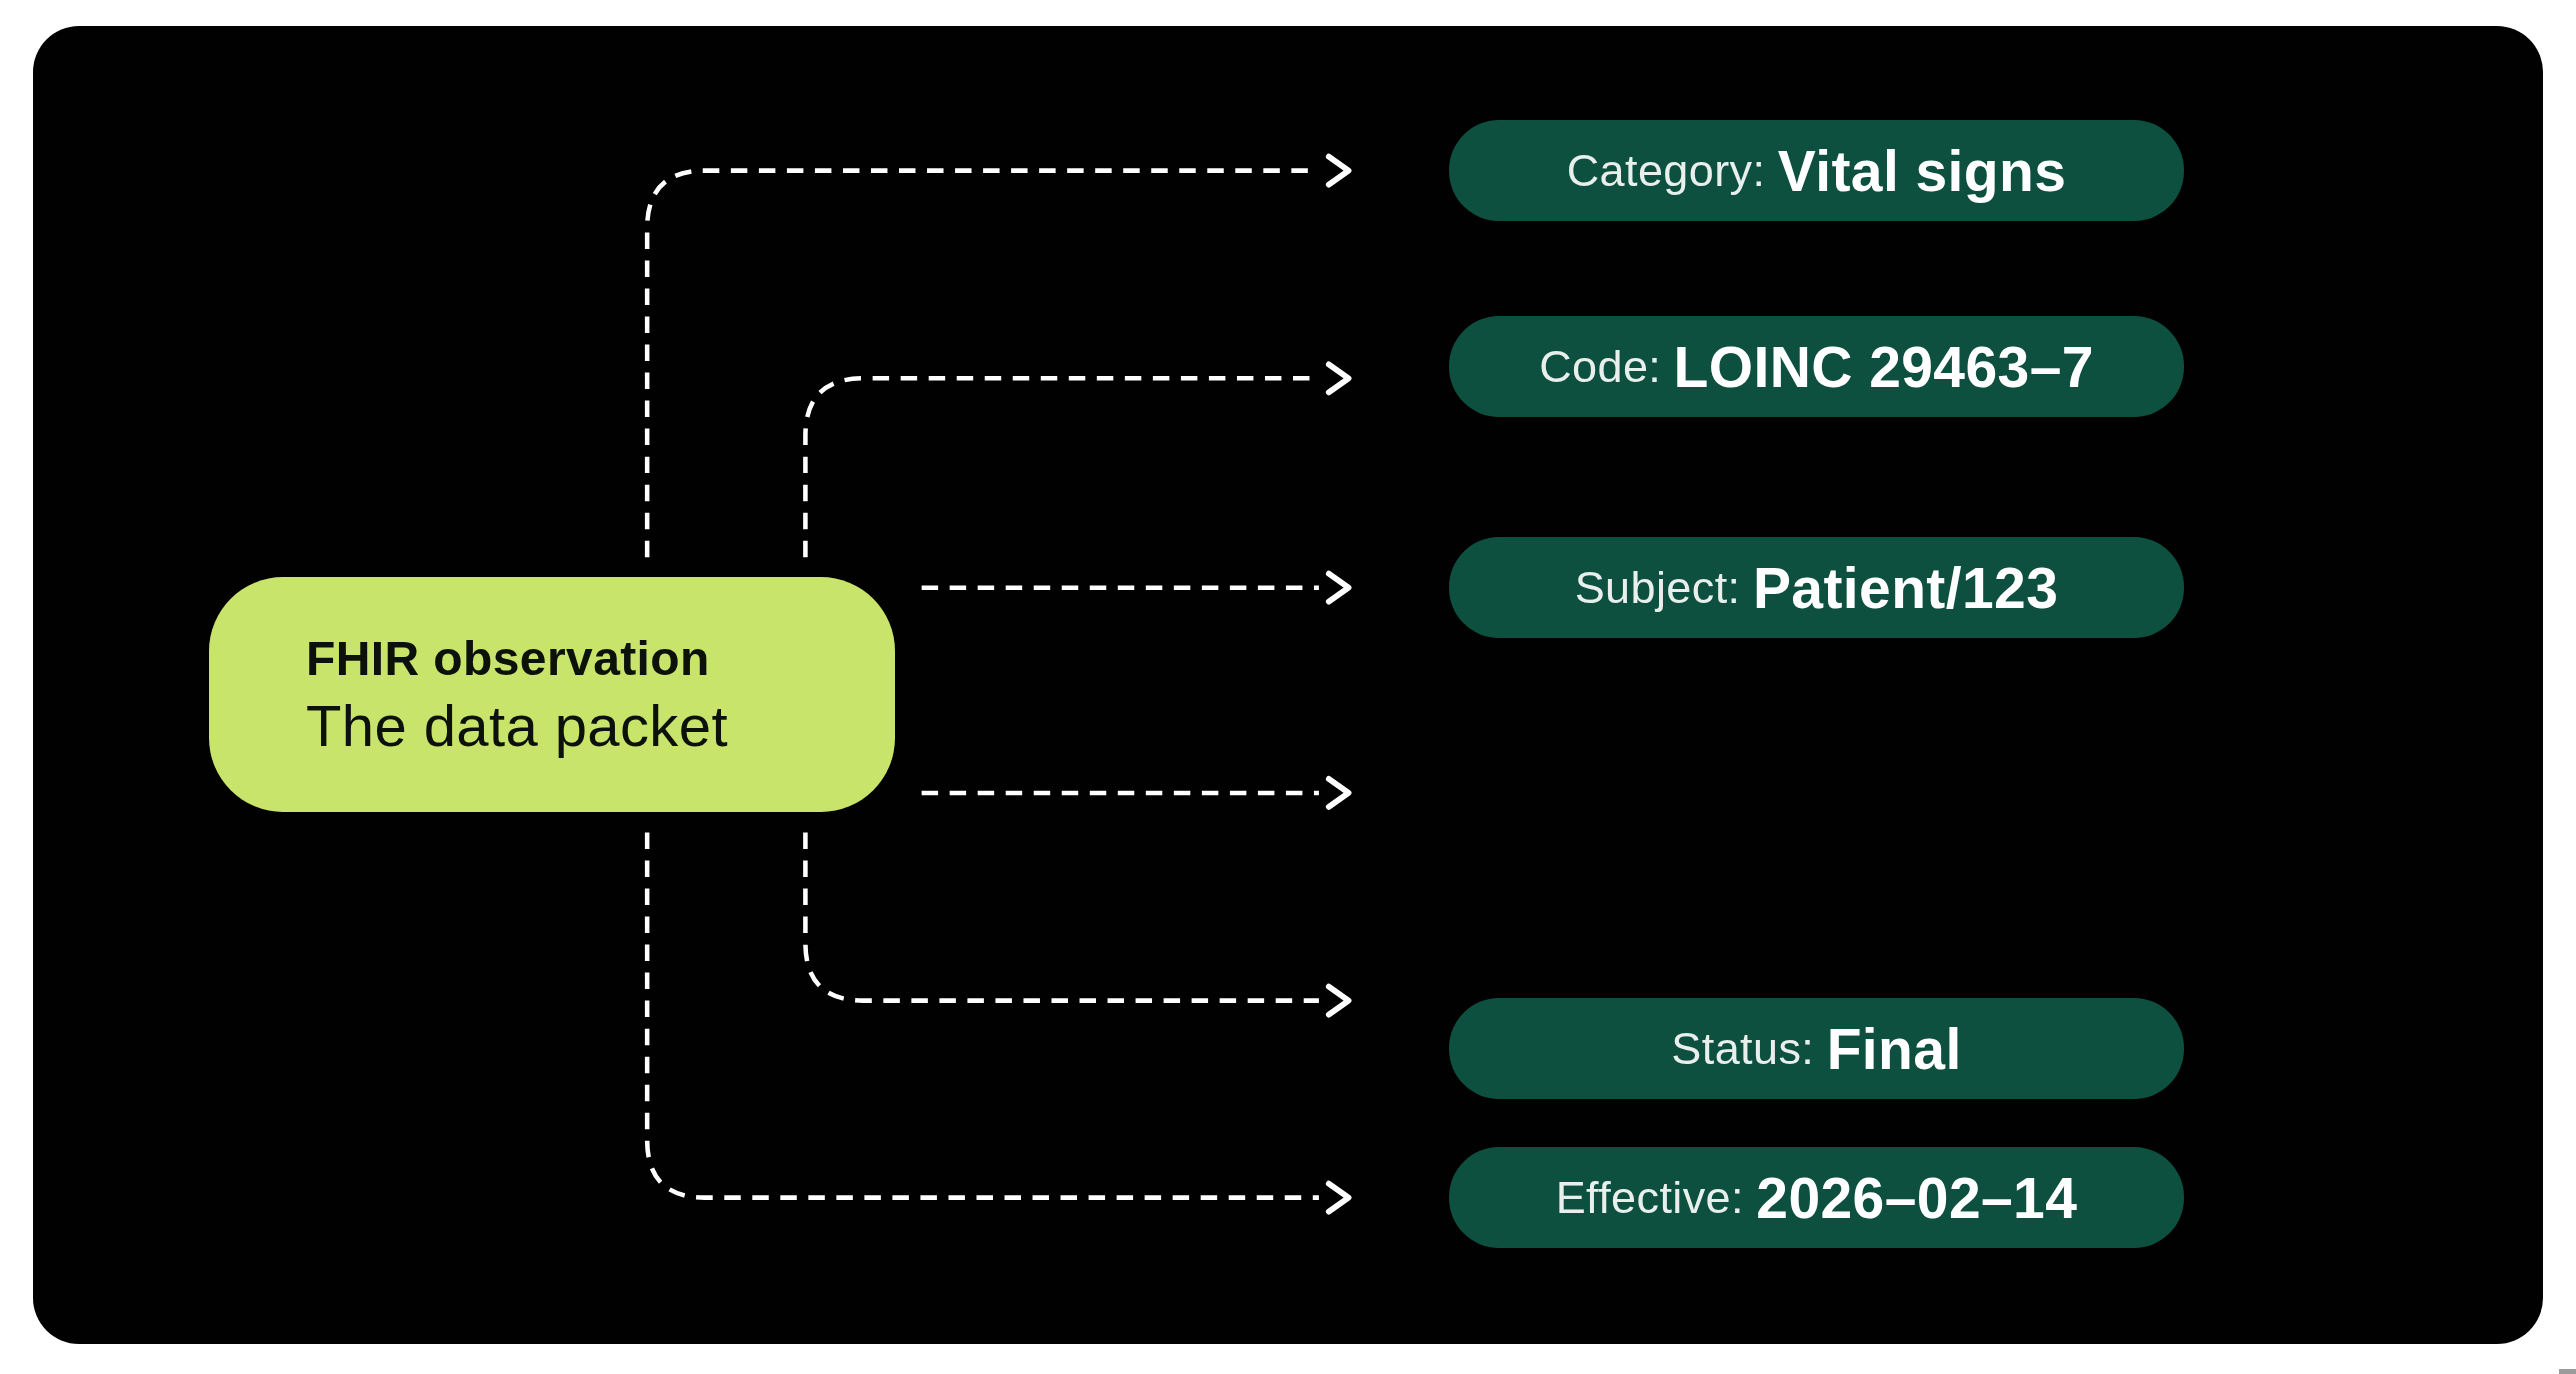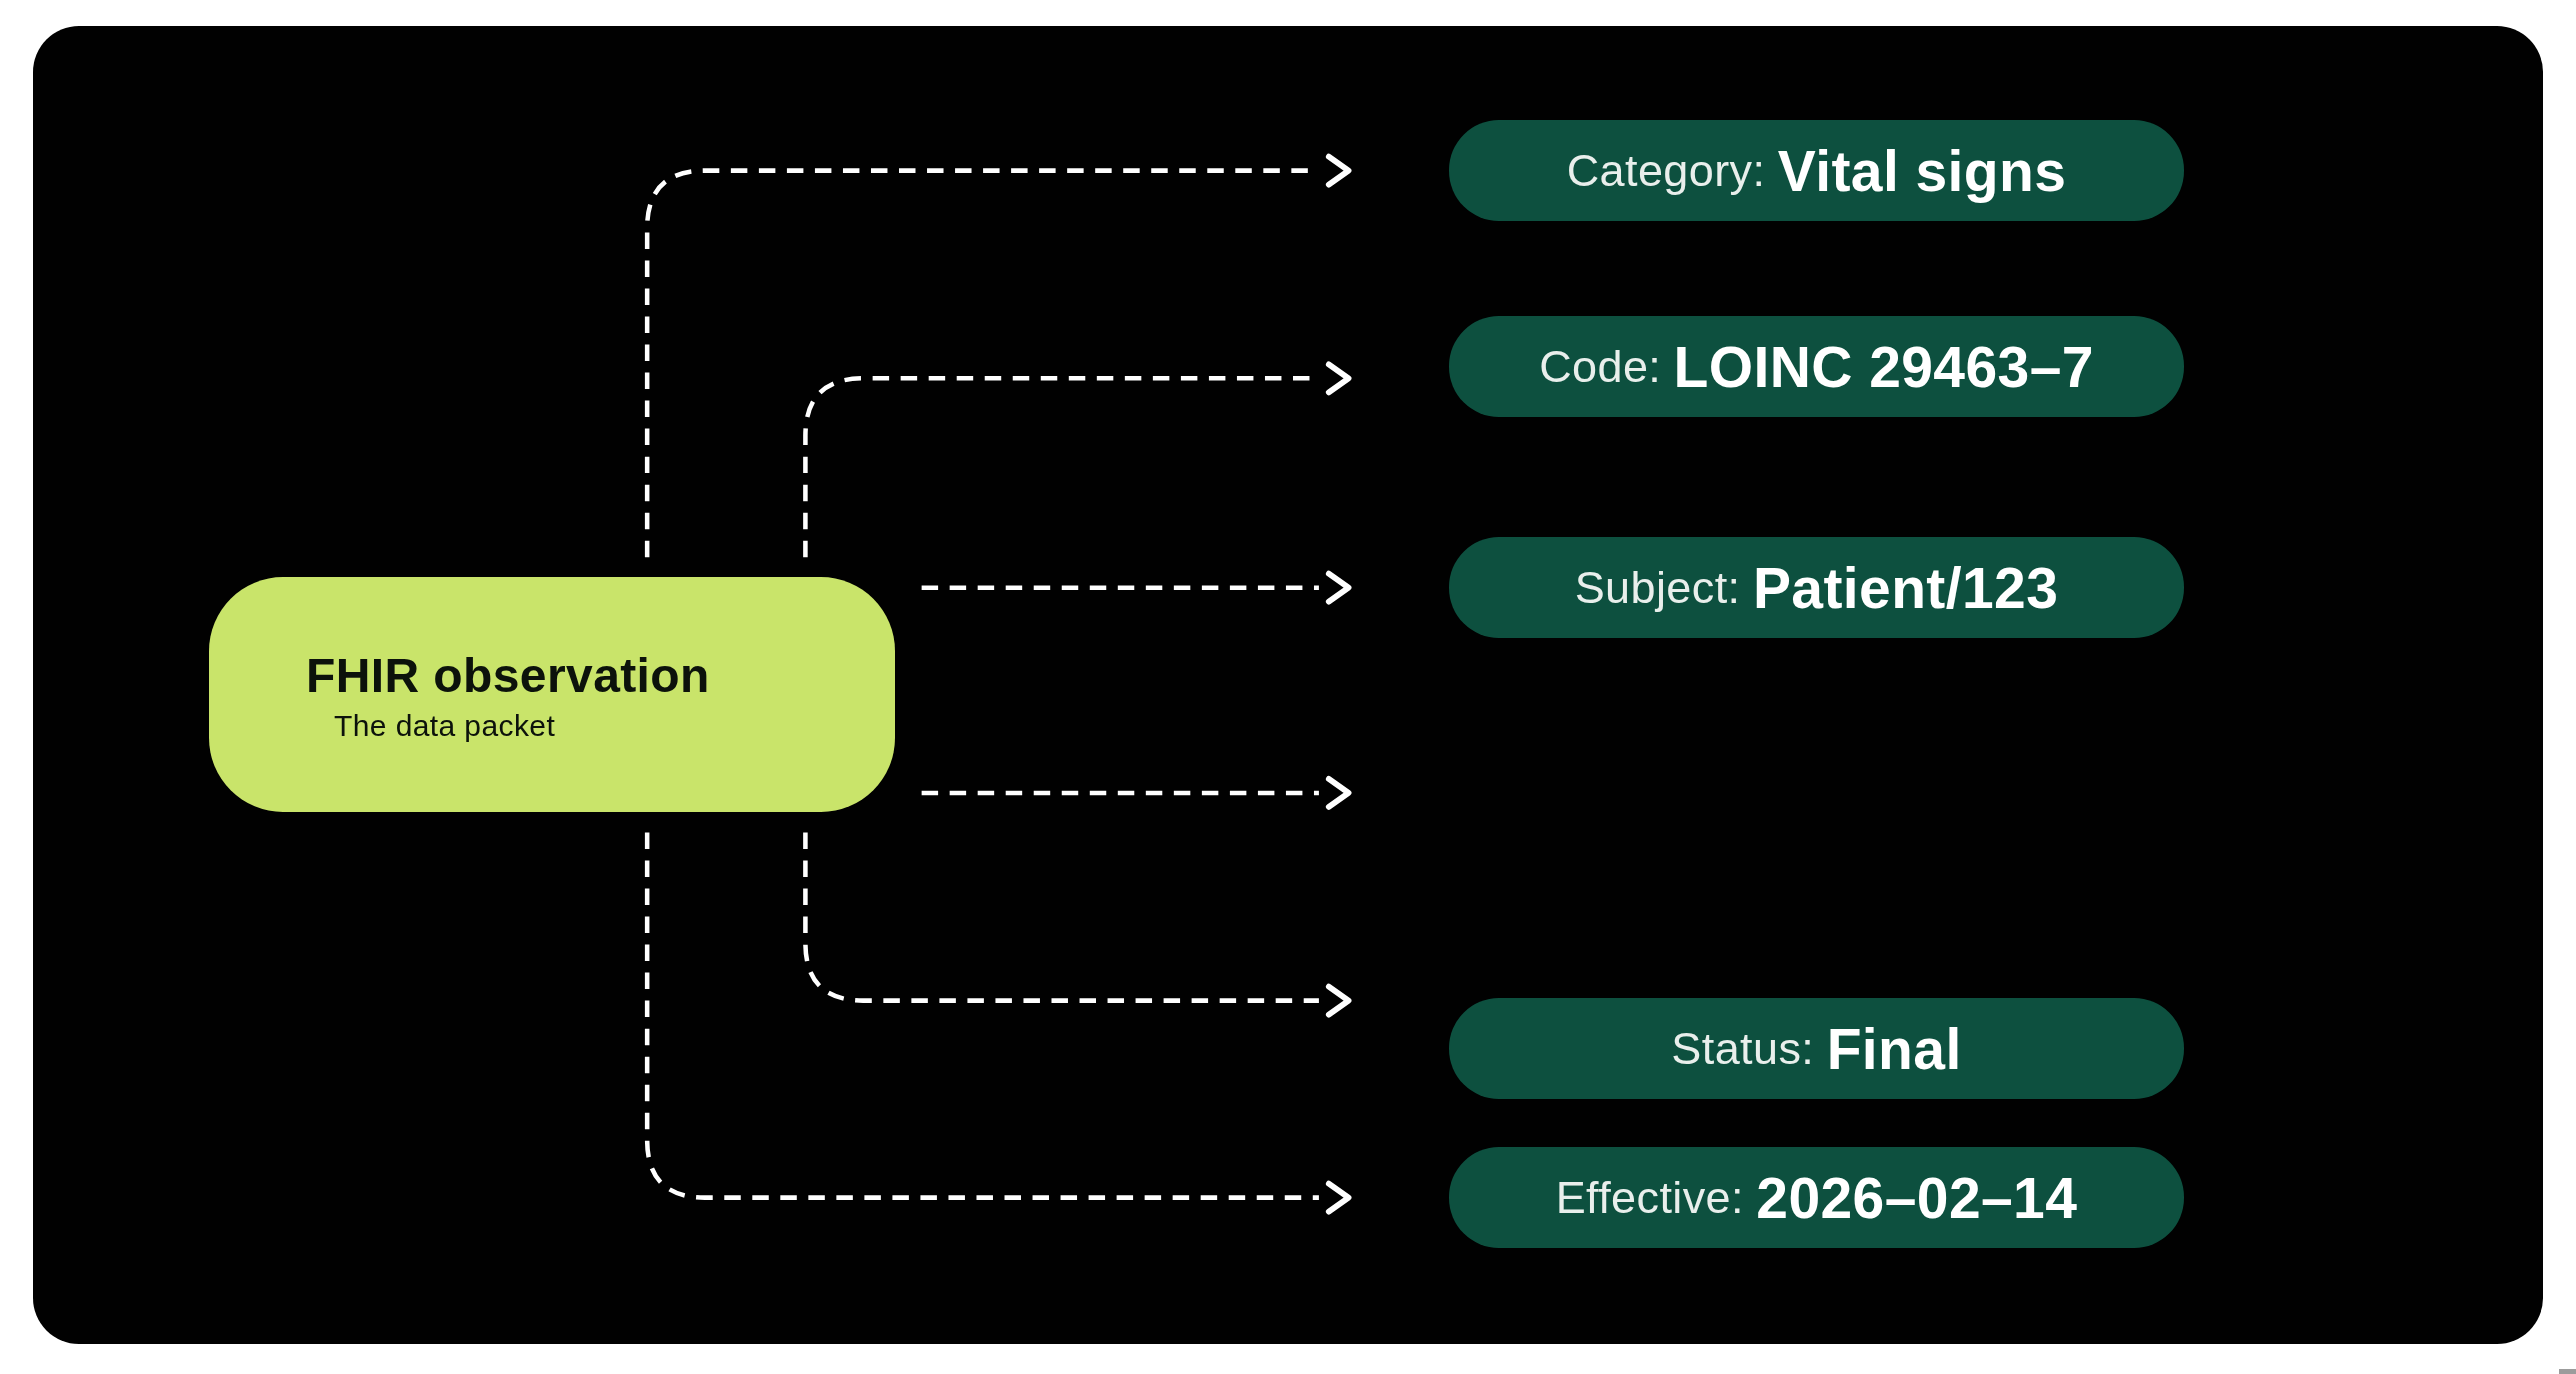--- a/index.html
+++ b/index.html
@@ -60,25 +60,24 @@
     padding-left:97px;
     color:var(--node-text);
   }
   .node-title{
     font-size:48px;
     font-weight:700;
     letter-spacing:0.4px;
     line-height:1.32;
   }
   .node-subtitle{
-    font-size:30px;
+    font-size:58px;
     font-weight:400;
     letter-spacing:0.4px;
     line-height:1.25;
-    margin-left:28px;
   }
   .pill{
     position:absolute;
     left:1449px;
     width:735px;height:101px;
     background:var(--pill-fill);
     border-radius:50px;
     display:flex;
     align-items:center;
     justify-content:center;

